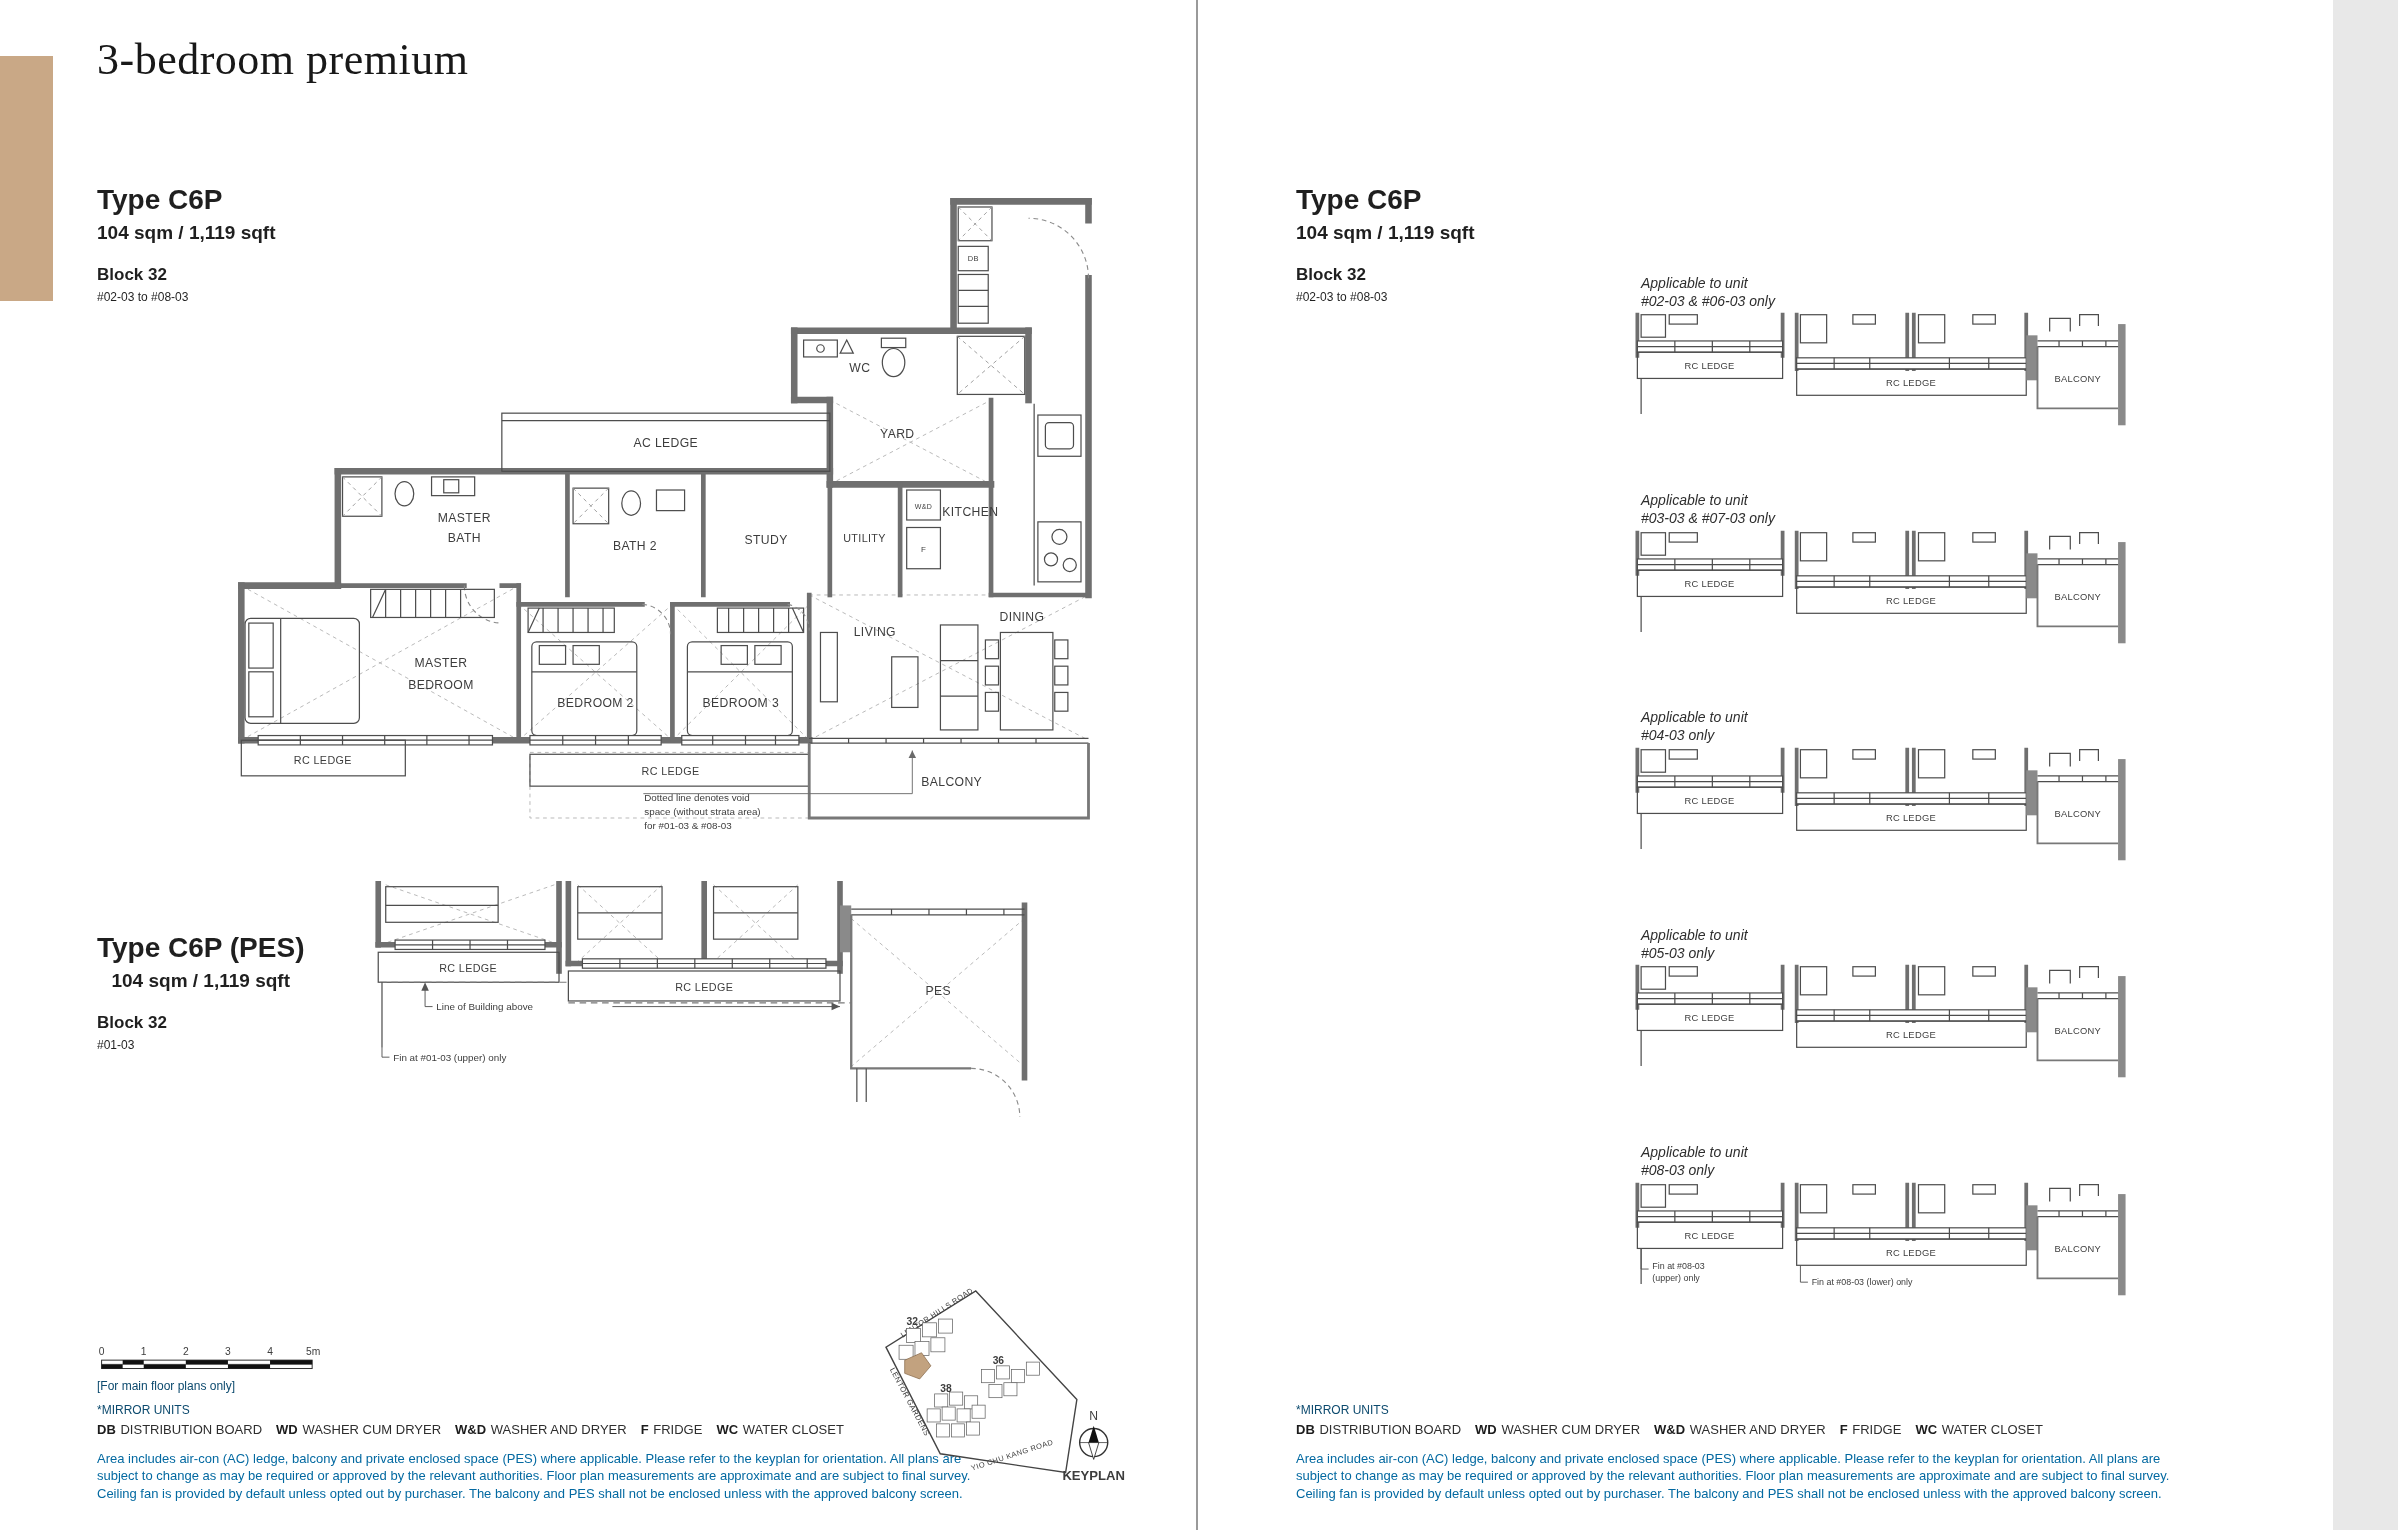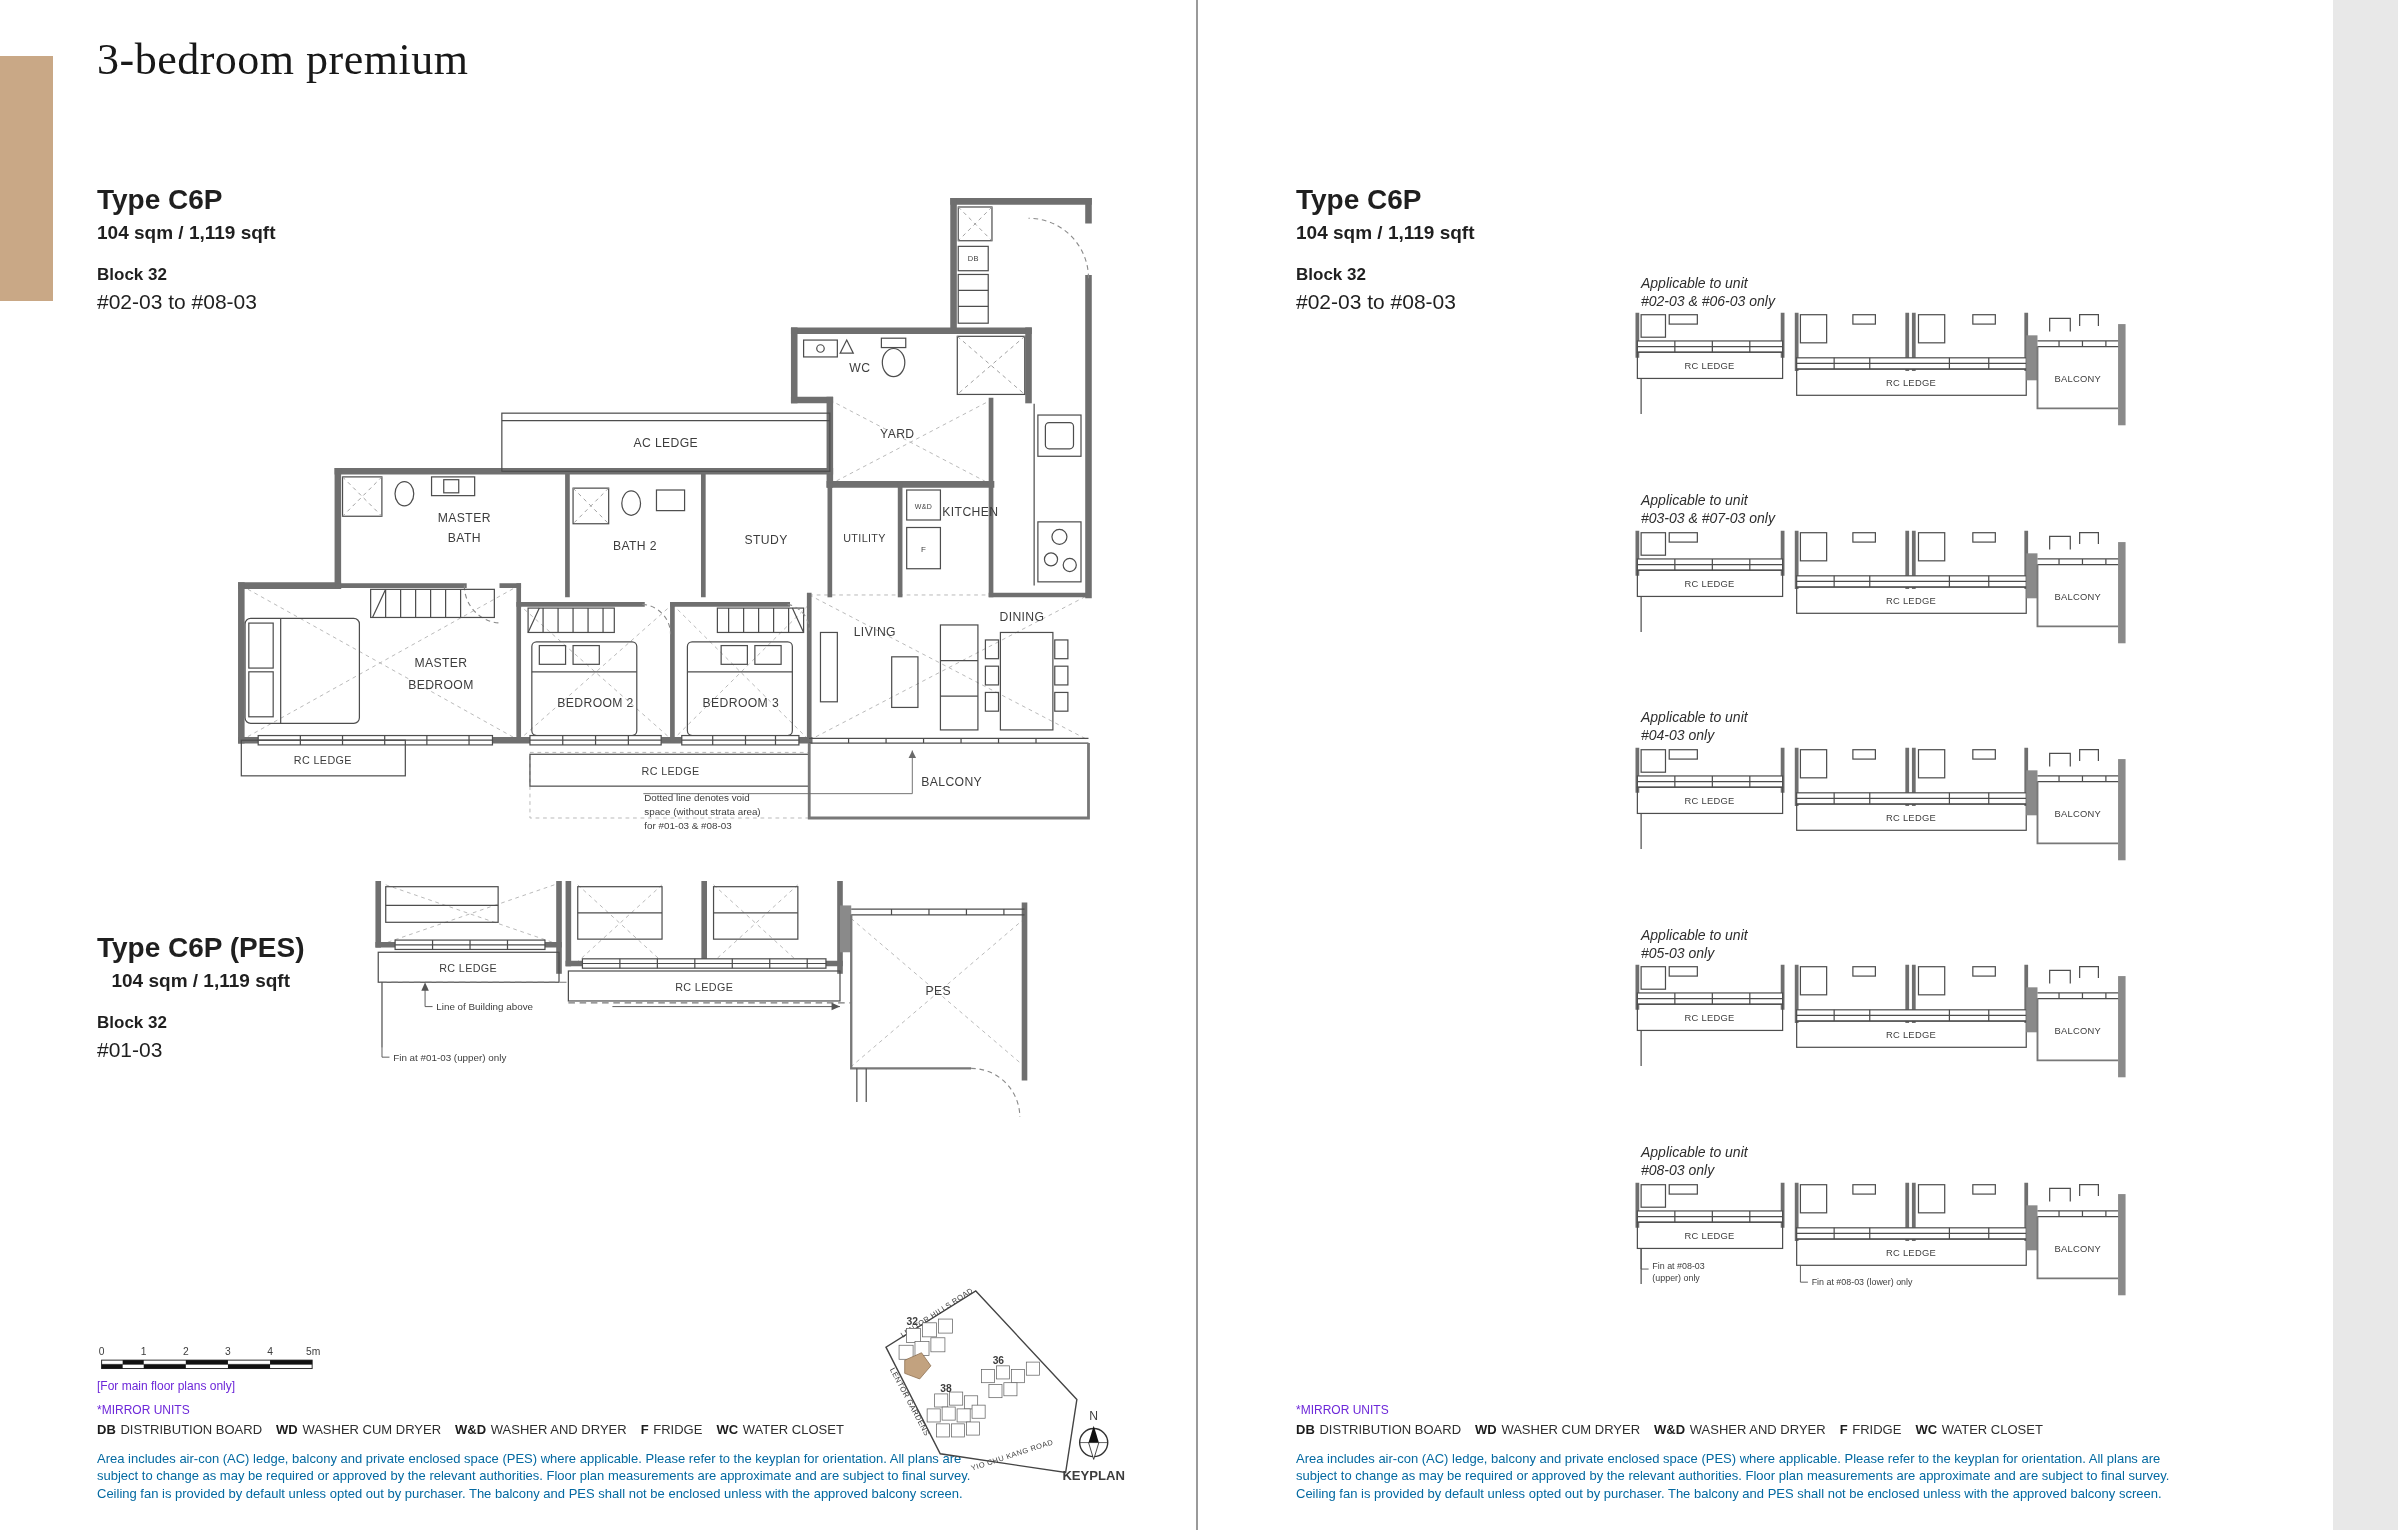--- a/index.html
+++ b/index.html
@@ -4,23 +4,23 @@
 <style>
   html,body{margin:0;padding:0;background:#e8e8e8;}
   .page{position:relative;width:2333px;height:1531px;background:#ffffff;overflow:hidden;
         font-family:"Liberation Sans", sans-serif;color:#1f1f1f;}
   .abs{position:absolute;}
   .accent{background:#c9a886;}
   .page-title{font-family:"Liberation Serif", serif;font-size:44px;font-weight:500;letter-spacing:0.5px;color:#181818;}
   .type-title{font-size:28px;font-weight:700;line-height:1;}
   .type-area{font-size:19px;font-weight:700;margin-top:8.4px;text-align:center;}
   .type-block{font-size:17px;font-weight:700;margin-top:20.6px;}
-  .type-units{font-size:21px;margin-top:4.7px;}
+  .type-units{font-size:12px;margin-top:4.7px;}
   .caption{font-size:14px;line-height:18px;color:#2e2e2e;font-style:italic;}
-  .smallnote{font-size:12px;color:#6d28d9;}
+  .smallnote{font-size:12px;color:#0c4a6e;}
   .legend-line{display:flex;gap:14px;font-size:13px;color:#2e2e2e;white-space:nowrap;}
   .legend-line b{font-weight:700;margin-right:4.7px;color:#1c1c1c;}
   .disc{font-size:13px;line-height:17.4px;color:#0369a1;}
   .divider{width:1.9px;background:#9a9a9a;}
   svg text{font-family:"Liberation Sans", sans-serif;fill:#3d3d3d;}
   .wall{stroke:#6f6f6f;fill:none;stroke-linecap:square;}
   .thin{stroke:#4d4d4d;stroke-width:1.3;fill:none;}
   .thinf{stroke:#4d4d4d;stroke-width:1.3;fill:#ffffff;}
   .dash{stroke:#b5b5b5;stroke-width:1;fill:none;stroke-dasharray:4 4;}
   .door{stroke:#8a8a8a;stroke-width:1.2;fill:none;stroke-dasharray:5 4;}

